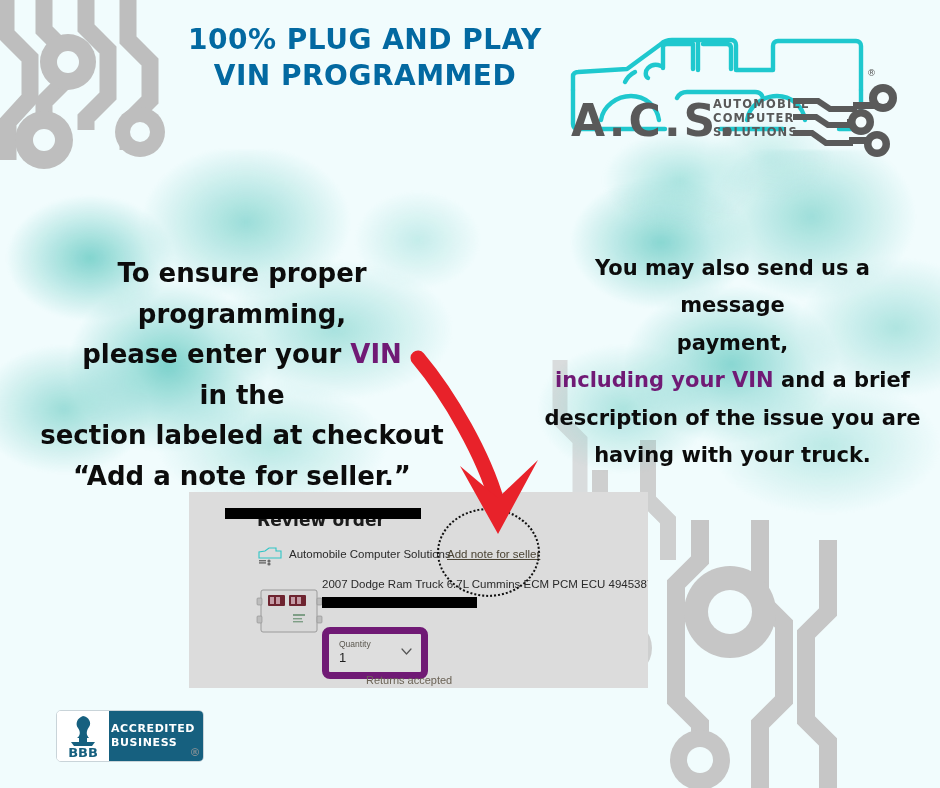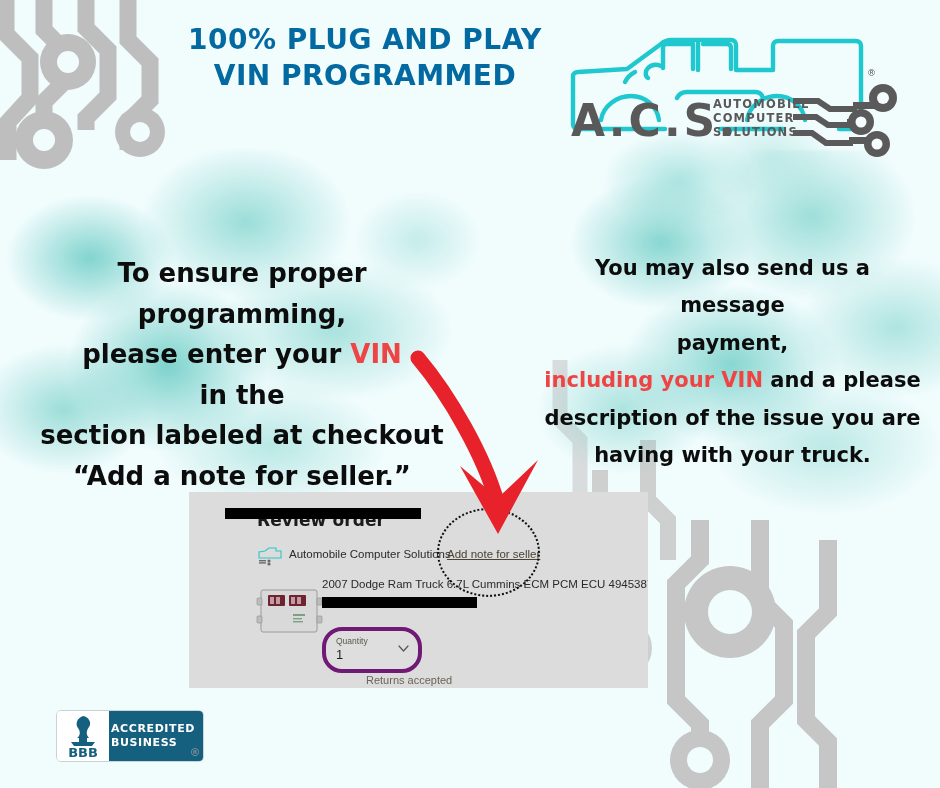--- a/index.html
+++ b/index.html
@@ -63,21 +63,21 @@
   .copy-left{
     left:22px;top:253px;width:440px;text-align:center;
     font-size:26px;line-height:1.56;
     font-family:"DejaVu Sans", sans-serif;
   }
   .copy-right{
     left:540px;top:250px;width:385px;text-align:center;
     font-size:21px;line-height:1.78;
     font-family:"DejaVu Sans", sans-serif;
   }
-  .hl{color:#ef4444;}
+  .hl{color:#701a75;}
 
   
   .panel{
     position:absolute;left:189px;top:492px;width:459px;height:196px;
     background:#DCDCDC;overflow:hidden;
   }
   .panel-title{
     position:absolute;left:68px;top:18px;
     font-size:17px;font-weight:700;color:#1B1B1B;letter-spacing:.1px;
     font-family:"DejaVu Sans", sans-serif;
@@ -96,21 +96,21 @@
   .rd1{left:36px;top:16px;width:196px;height:11px;}
   .rd2{left:133px;top:105px;width:155px;height:11px;}
 
   .prod-thumb{position:absolute;left:66px;top:94px;width:70px;height:52px;}
   .prod-title{
     position:absolute;left:133px;top:86px;font-size:11.5px;color:#2A2A2A;
     white-space:nowrap;
   }
   .qty-box{
     position:absolute;left:133px;top:135px;width:92px;height:38px;
-    border:4px solid #701a75;border-radius:20px;background:#DEDEDE;
+    border:7px solid #701a75;border-radius:8px;background:#DEDEDE;
   }
   .qty-label{position:absolute;left:10px;top:5px;font-size:8.5px;color:#5A564E;}
   .qty-value{position:absolute;left:10px;top:16px;font-size:13px;color:#1E1E1E;}
   .qty-chevron{position:absolute;right:9px;top:14px;width:11px;height:7px;}
   .returns{
     position:absolute;left:133px;top:182px;font-size:11px;color:#6B6356;padding-left:44px;
   }
 
   
   .dot-circle{
@@ -248,21 +248,21 @@
     <div>programming,</div>
     <div><span>please enter your </span><span class="hl">VIN</span></div>
     <div>in the</div>
     <div>section labeled at checkout</div>
     <div>“Add a note for seller.”</div>
   </div>
 
   <div class="copy copy-right">
     <div>You may also send us a message</div>
     <div>payment,</div>
-    <div><span class="hl">including your VIN</span><span> and a please</span></div>
+    <div><span class="hl">including your VIN</span><span> and a brief</span></div>
     <div>description of the issue you are</div>
     <div>having with your truck.</div>
   </div>
 
   <div class="panel">
 
     <div class="panel-title">Review order</div>
 
     <div class="seller-row">
       <svg class="seller-avatar" viewBox="0 0 26 20" aria-hidden="true">

